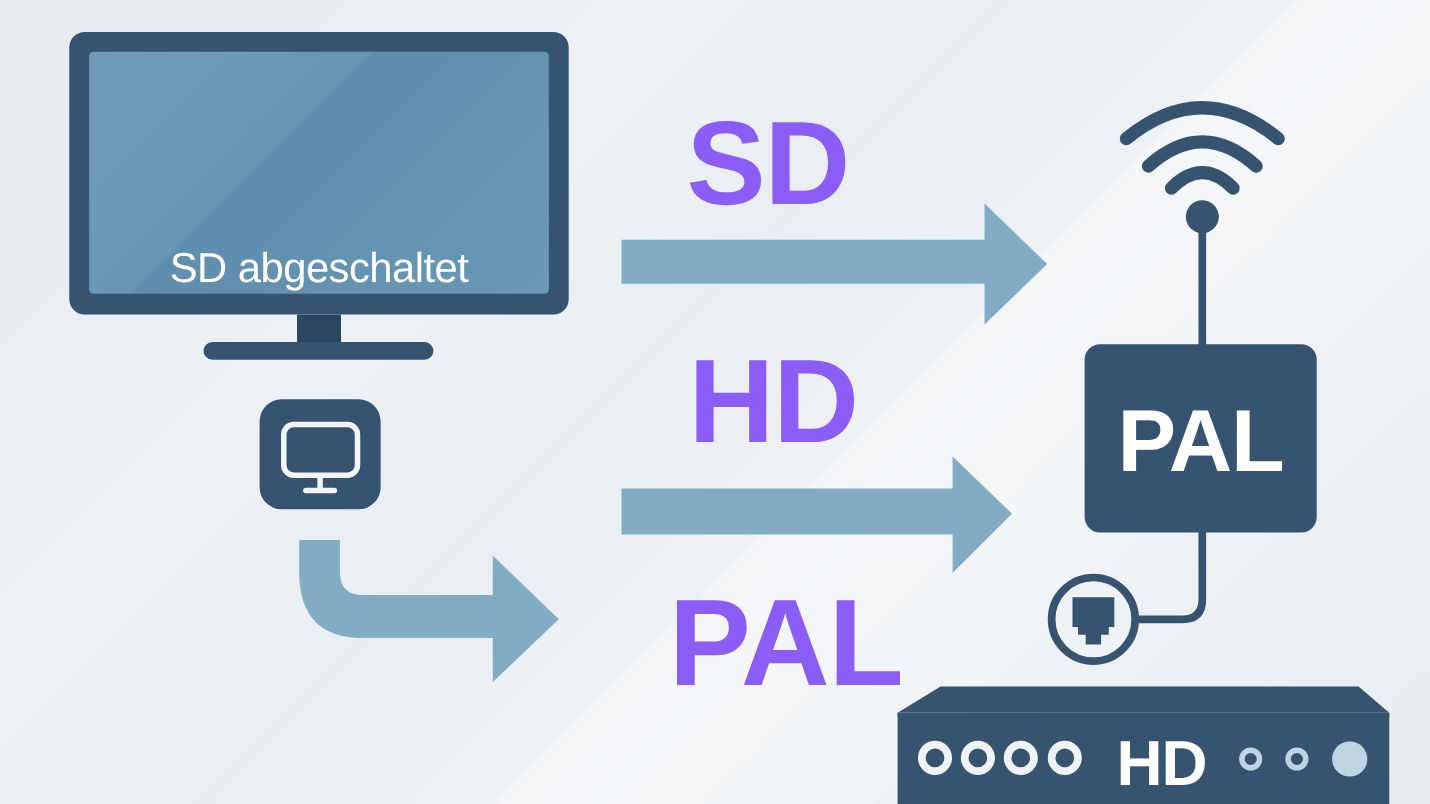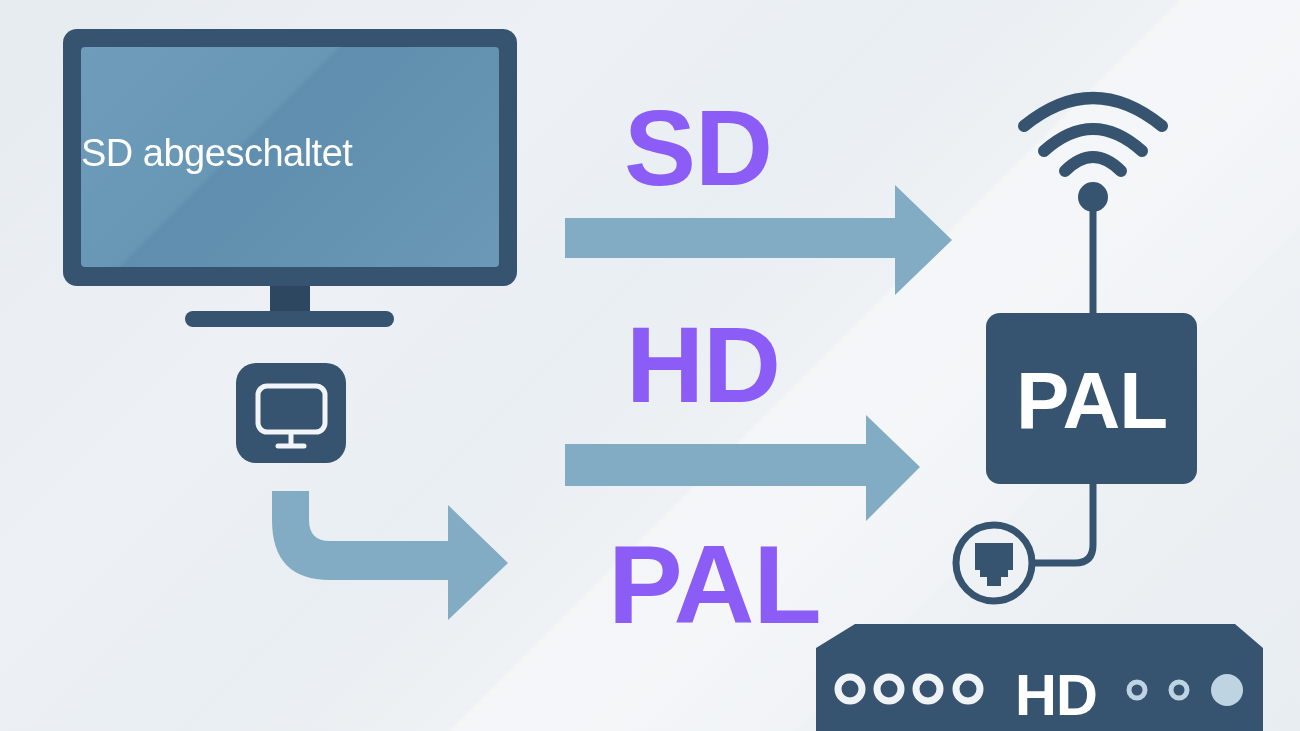--- a/index.html
+++ b/index.html
@@ -15,21 +15,21 @@
   .abs { position: absolute; }
   
   .tv-frame {
     left: 63px; top: 29px; width: 454px; height: 257px;
     background: #36536f; border-radius: 14px;
   }
   .tv-screen {
     left: 18px; top: 18px; width: 418px; height: 220px;
     background: linear-gradient(135deg, #6f9cba 0%, #6897b6 40%, #5f8eae 41%, #6a98b6 100%);
     border-radius: 4px;
-    display: flex; align-items: center; justify-content: space-between;
+    display: flex; flex-direction: column; align-items: center; justify-content: flex-end;
   }
   .tv-line1 { color: #fff; font-size: 38px; line-height: 46px; margin-top: -8px; letter-spacing: -0.5px; }
   .tv-line2 { color: #fff; font-size: 46px; font-weight: bold; line-height: 54px; margin-left: -40px; letter-spacing: -0.5px; }
   .tv-neck { left: 270px; top: 286px; width: 40px; height: 26px; background: #2c475f; }
   .tv-base { left: 185px; top: 311px; width: 209px; height: 16px; background: #36536f; border-radius: 8px; }
   
   .icon-box { left: 236px; top: 363px; width: 110px; height: 100px; background: #36536f; border-radius: 20px; }
   
   .label { color: #8b5cf6; font-weight: bold; line-height: 1; letter-spacing: -1px; }
   .label-sd { left: 624px; top: 94px; font-size: 108px; }

